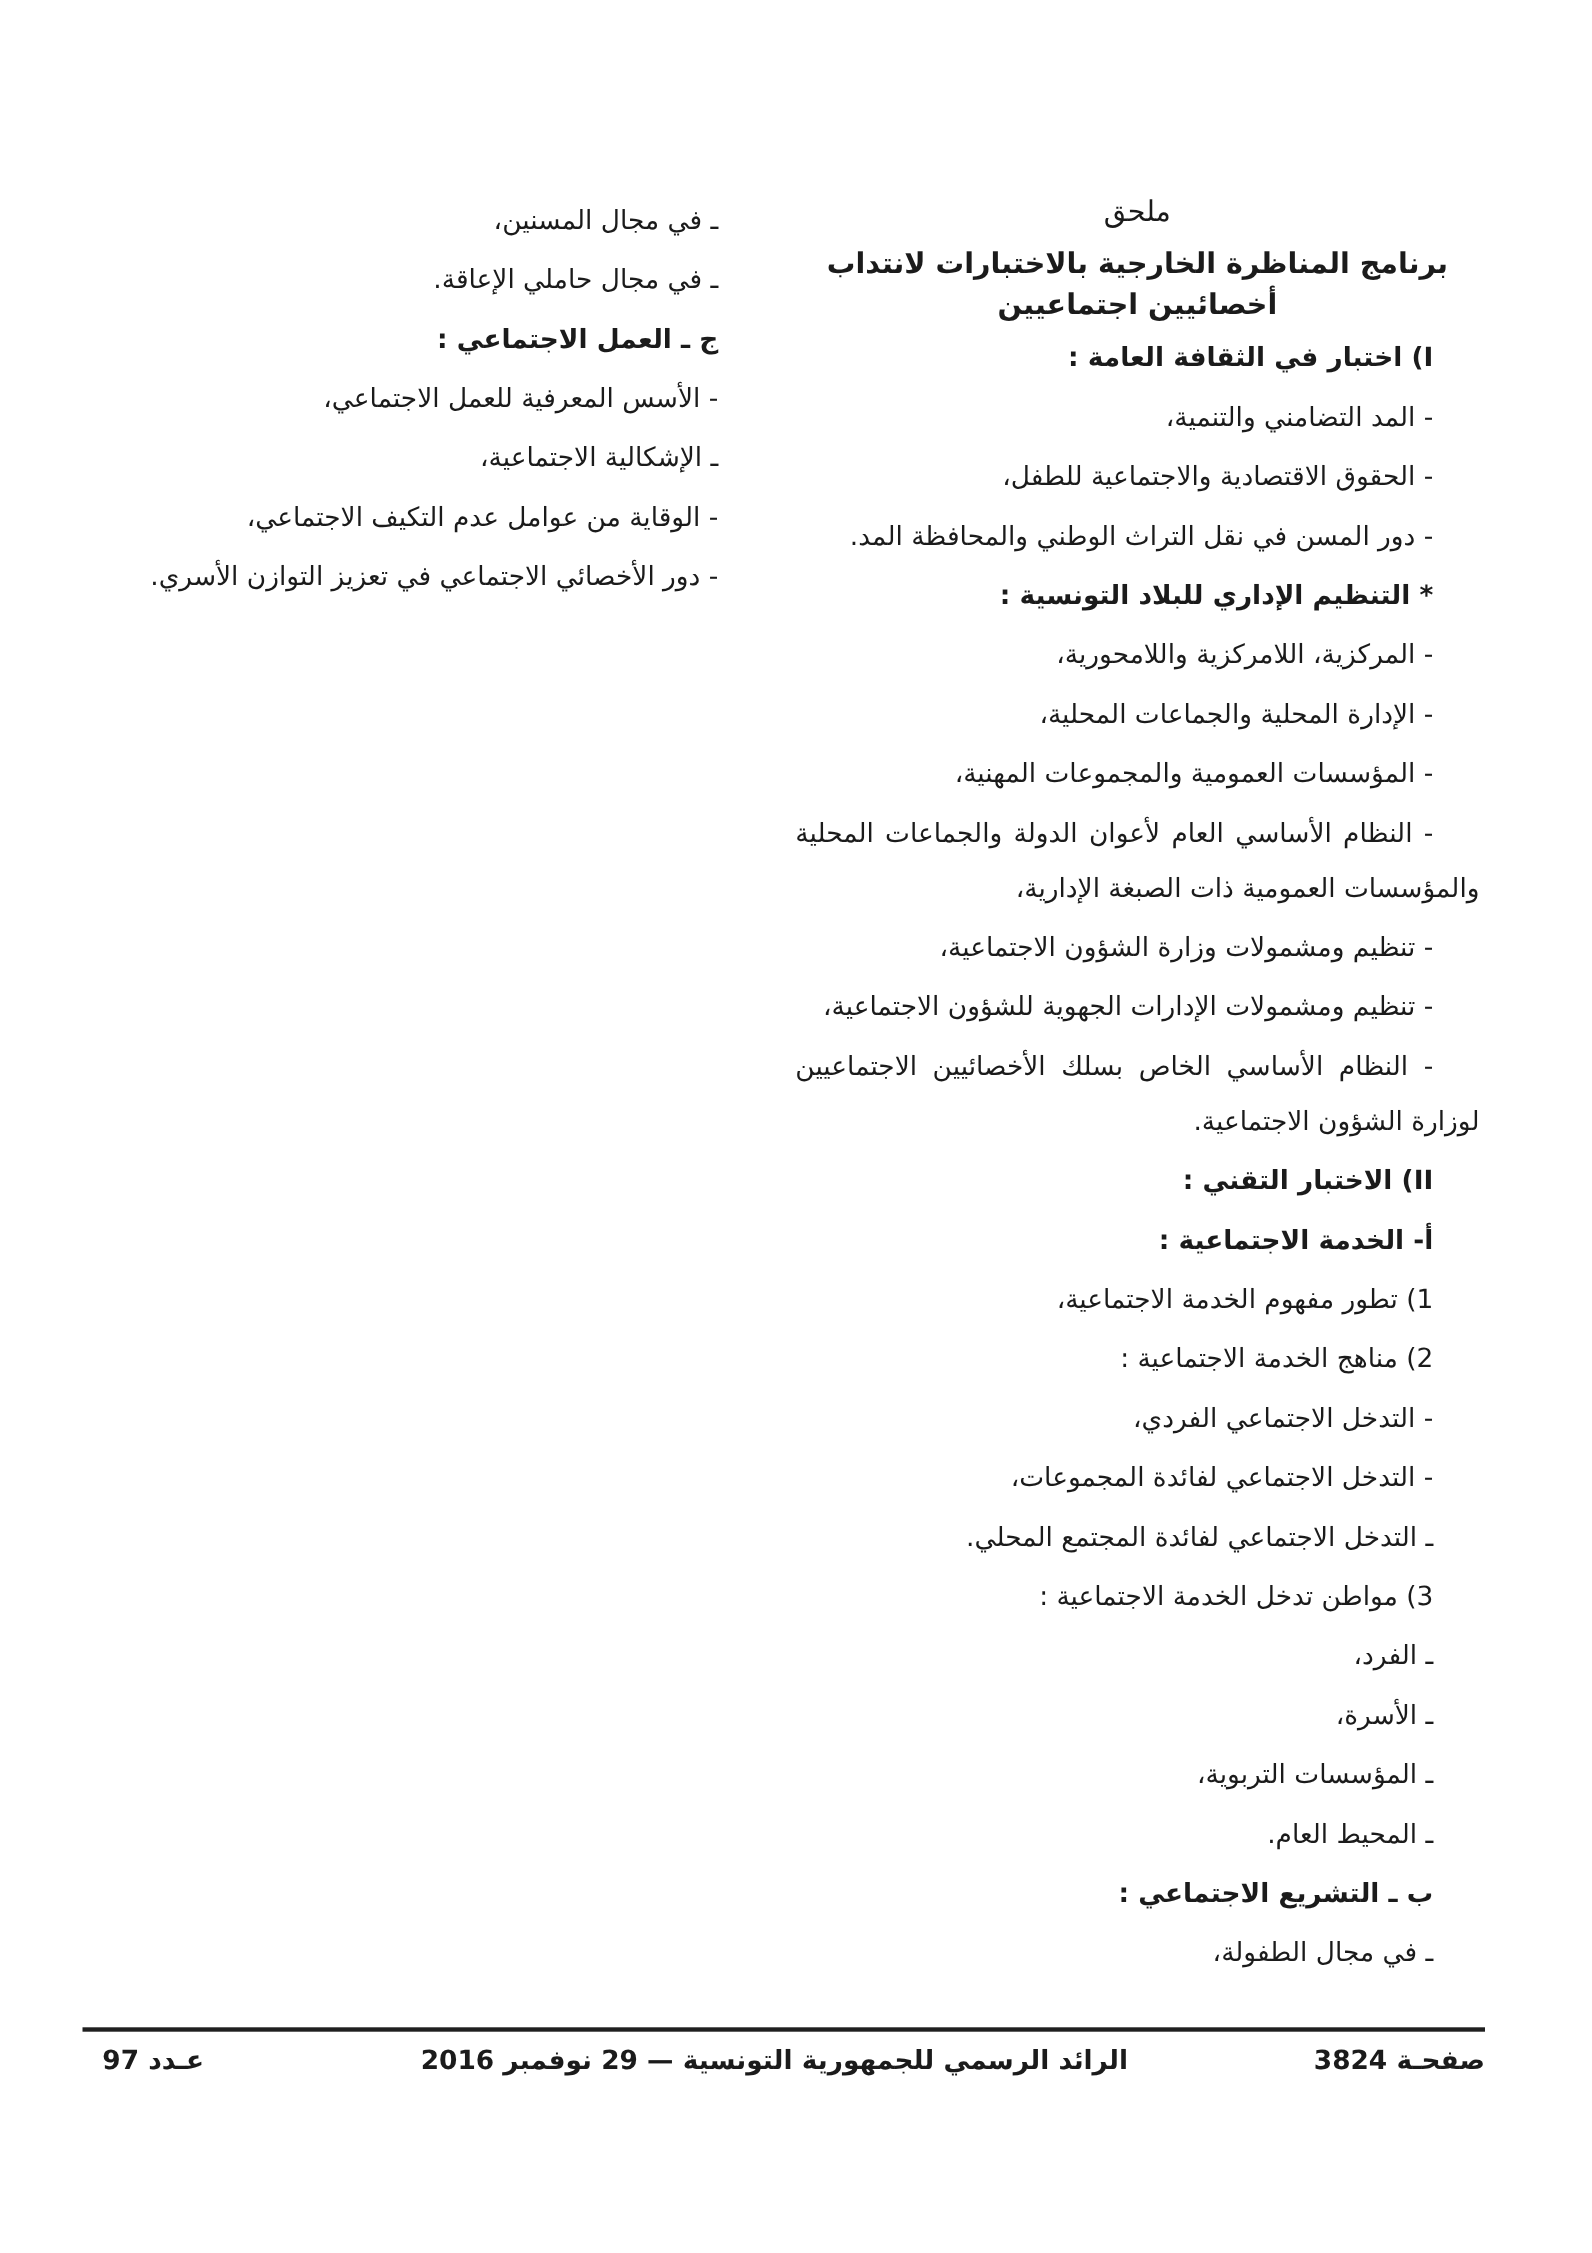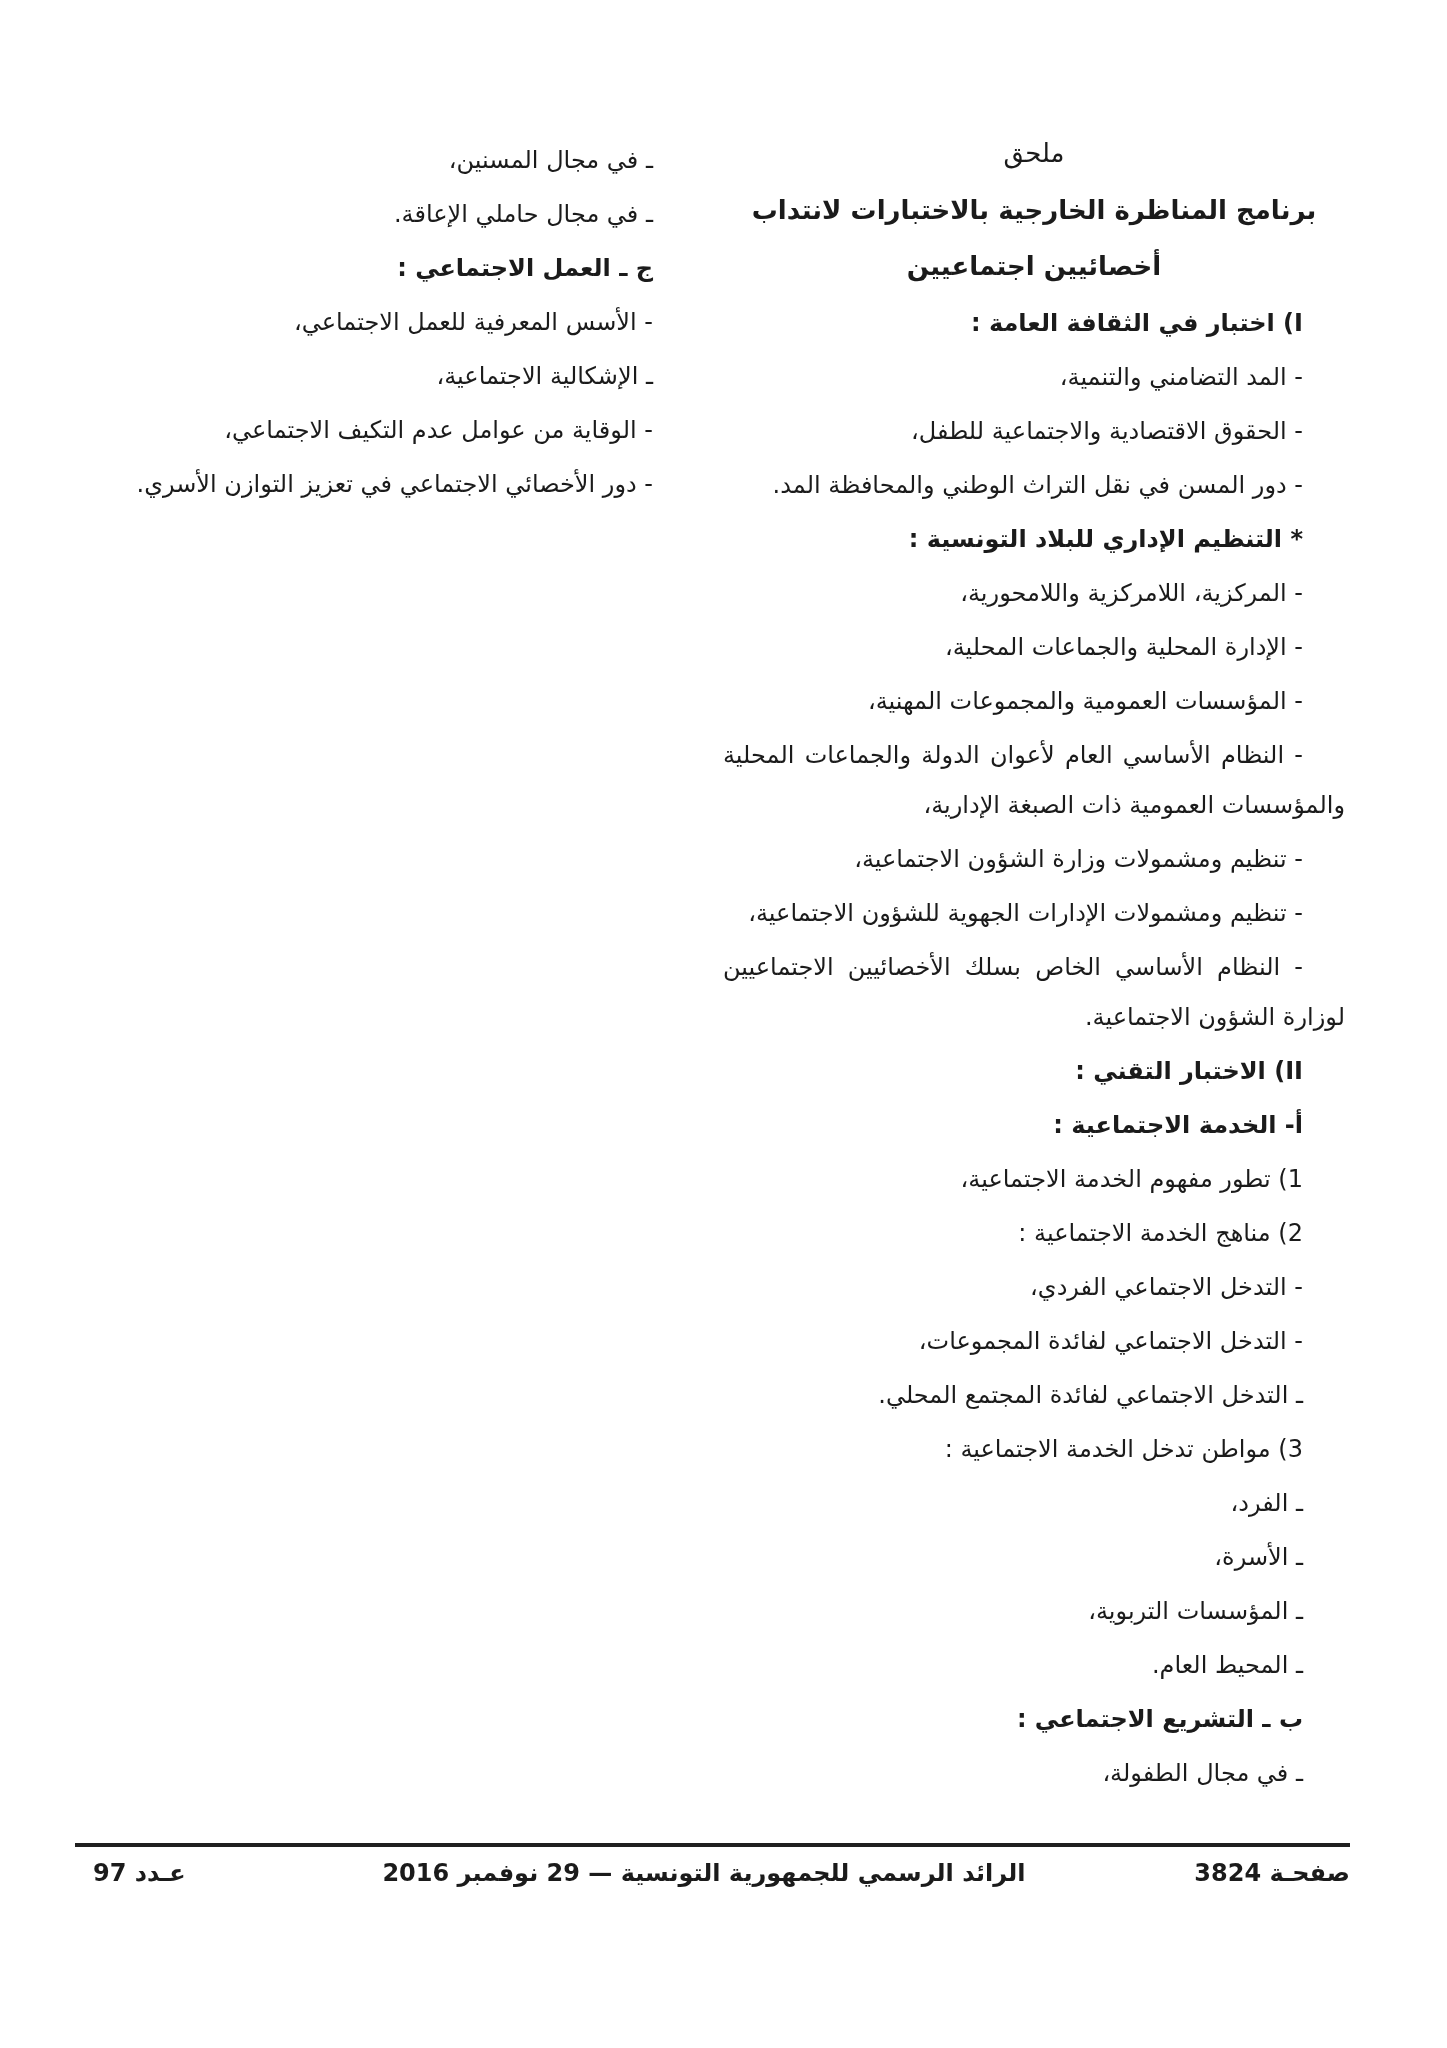--- a/index.html
+++ b/index.html
@@ -15,20 +15,21 @@
     font-family: "DejaVu Sans", sans-serif;
     direction: rtl;
     overflow: hidden;
   }
   .page {
     position: absolute;
     inset: 0;
   }
   .col {
     position: absolute;
+    margin-top: 40px;
   }
   .col-right {
     top: 128px;
     right: 102px;
     width: 622px;
   }
   .col-left {
     top: 135px;
     left: 93px;
     width: 602px;
@@ -53,21 +54,21 @@
     font-weight: normal;
     font-size: 26px;
     text-align: center;
     line-height: 50px;
     margin: 0 0 4px 0;
   }
   .annex-title {
     font-weight: bold;
     font-size: 26px;
     text-align: center;
-    line-height: 56px;
+    line-height: 37px;
     margin: 0 0 4px 0;
   }
   .footer-rule {
     position: absolute;
     top: 1843px;
     left: 75px;
     right: 97px;
     border-top: 4px solid #1f1f1f;
   }
   .footer {

